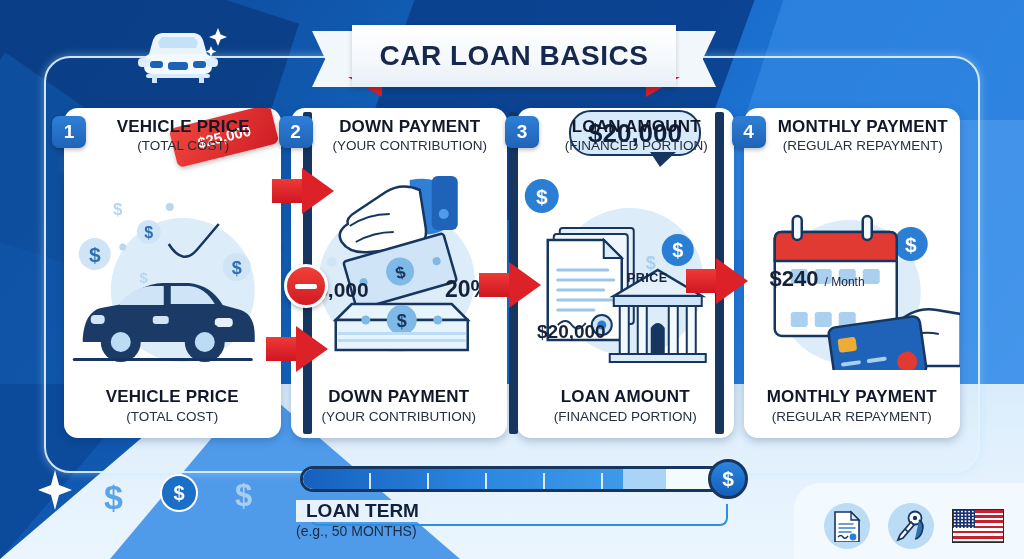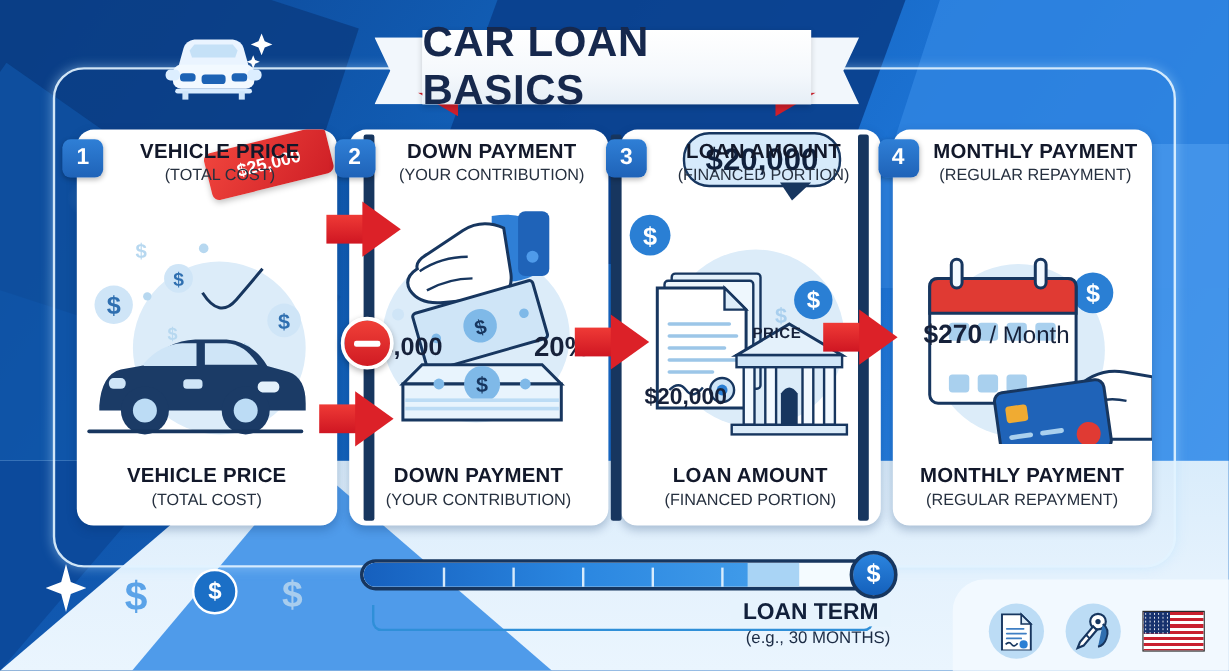--- a/index.html
+++ b/index.html
@@ -53,21 +53,21 @@
   .ribbon-tail{position:absolute;top:6px;width:60px;height:56px;background:#f2f7fc;}
   .ribbon-tail.l{left:0;clip-path:polygon(0 0,100% 0,100% 100%,0 100%,22% 50%);}
   .ribbon-tail.r{right:0;clip-path:polygon(0 0,100% 0,78% 50%,100% 100%,0 100%);}
   .ribbon-red{position:absolute;top:52px;width:34px;height:20px;background:#cf1f2b;}
   .ribbon-red.l{left:36px;clip-path:polygon(0 0,100% 0,100% 100%);}
   .ribbon-red.r{right:36px;clip-path:polygon(0 0,100% 0,0 100%);}
   .ribbon-main{position:absolute;left:40px;right:40px;top:0;height:62px;
     background:linear-gradient(180deg,#ffffff 0%,#f4f8fc 60%,#e6eef6 100%);
     display:flex;align-items:center;justify-content:center;
     box-shadow:0 2px 5px rgba(0,0,0,.18);}
-  .ribbon-main .title{font-size:35px;font-weight:bold;color:#16284d;
+  .ribbon-main .title{font-size:28px;font-weight:bold;color:#16284d;
     letter-spacing:.5px;}
 
   
   .cards{position:absolute;left:64px;top:108px;right:64px;height:330px;
     display:flex;gap:10px;}
   .card{position:relative;flex:1;background:#fff;border-radius:14px;
     box-shadow:0 3px 8px rgba(5,40,90,.25);overflow:visible;}
   .card-inner{position:absolute;inset:0;border-radius:14px;overflow:hidden;}
   .badge{position:absolute;left:-12px;top:8px;width:34px;height:32px;
     background:linear-gradient(180deg,#2f7fd6 0%,#1f63b8 100%);
@@ -115,21 +115,21 @@
   .bar-fill{position:absolute;left:0;top:0;bottom:0;
     background:linear-gradient(90deg,#1660be 0%,#2a86e0 55%,#3f9ae9 100%);}
   .bar-fill2{position:absolute;top:0;bottom:0;background:#a9d4f5;}
   .tick{position:absolute;top:4px;width:2px;height:18px;background:#eaf6ff;opacity:.9;}
   .bar-knob{position:absolute;right:-6px;top:-3px;width:40px;height:40px;border-radius:50%;
     background:linear-gradient(180deg,#2b84de 0%,#1460bb 100%);
     border:3px solid #17365f;color:#fff;font-weight:bold;font-size:21px;
     display:flex;align-items:center;justify-content:center;}
   .brace{position:absolute;left:14px;right:14px;top:42px;height:22px;
     border:2.5px solid #2f8fd8;border-top:none;border-radius:0 0 8px 8px;}
-  .term-txt{position:absolute;left:0;right:0;top:38px;text-align:right;}
+  .term-txt{position:absolute;left:0;right:0;top:38px;text-align:left;}
   .term-txt .t1{font-size:19px;font-weight:bold;color:#11203b;
     background:#e6f3fd;display:inline-block;padding:0 10px;}
   .term-txt .t2{font-size:14px;color:#1b2b44;margin-top:1px;}
 
   
   .br-panel{position:absolute;right:-10px;bottom:-10px;width:240px;height:86px;
     background:#f2f9ff;border-radius:26px 0 0 0;z-index:4;
     display:flex;align-items:center;justify-content:center;gap:18px;}
   .ic-circle{width:46px;height:46px;border-radius:50%;background:#bcdcf5;
     display:flex;align-items:center;justify-content:center;}
@@ -385,22 +385,22 @@
             <g transform="rotate(-8 130 176)">
               <rect x="86" y="152" width="92" height="58" rx="7" fill="#1f63b8" stroke="#17365f" stroke-width="2.5"></rect>
               <rect x="94" y="164" width="18" height="14" rx="3" fill="#f0ab32"></rect>
               <rect x="94" y="188" width="20" height="4" rx="2" fill="#a9d0ee"></rect>
               <rect x="120" y="188" width="20" height="4" rx="2" fill="#a9d0ee"></rect>
               <circle cx="160" cy="196" r="10" fill="#e03a33"></circle>
             </g>
           </svg>
         </div>
         <div class="amt" style="left:26px;top:158px;font-size:22px;white-space:nowrap;">
-          <span>$270</span>
-          <span style="font-size:20px;font-weight:normal;">/ Month</span>
+          <span>$240</span>
+          <span style="font-size:12px;font-weight:normal;">/ Month</span>
         </div>
       </div>
       <div class="card-head">
         <div class="t1">MONTHLY PAYMENT</div>
         <div class="t2">(REGULAR REPAYMENT)</div>
       </div>
       <div class="card-foot">
         <div class="t1">MONTHLY PAYMENT</div>
         <div class="t2">(REGULAR REPAYMENT)</div>
       </div>
@@ -438,21 +438,21 @@
       <div class="tick" style="left:66px;"></div>
       <div class="tick" style="left:124px;"></div>
       <div class="tick" style="left:182px;"></div>
       <div class="tick" style="left:240px;"></div>
       <div class="tick" style="left:298px;"></div>
     </div>
     <div class="bar-knob">$</div>
     <div class="brace"></div>
     <div class="term-txt">
       <div><span class="t1">LOAN TERM</span></div>
-      <div class="t2">(e.g., 30 MONTHS)</div>
+      <div class="t2">(e.g., 50 MONTHS)</div>
     </div>
   </div>
 
   <div class="spark" style="left:38px;top:470px;">
     <svg width="34" height="40" viewBox="0 0 34 40">
       <path d="M17 0 l4 15 13 5 -13 5 -4 15 -4 -15 -13 -5 13 -5 z" fill="#ffffff"></path>
     </svg>
   </div>
   <div class="bl-dollar" style="left:104px;top:478px;font-size:34px;color:#5ba3e8;">$</div>
   <div class="bl-coin" style="left:160px;top:474px;">$</div>

